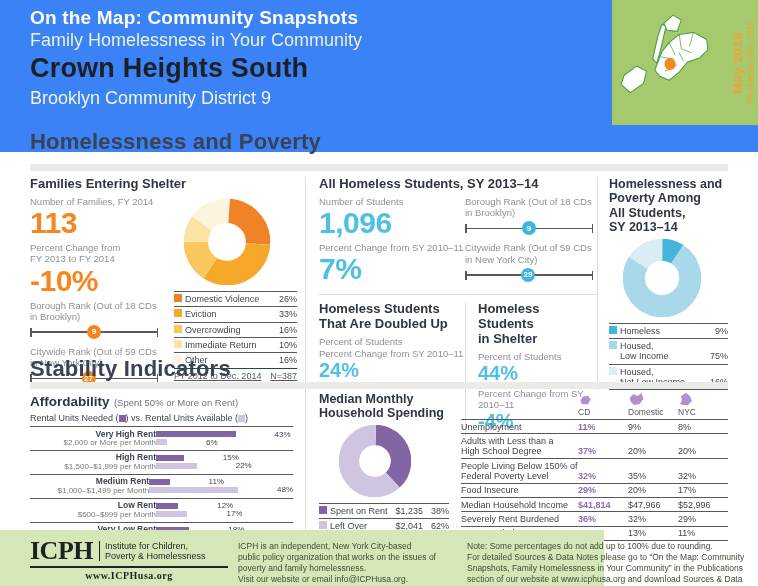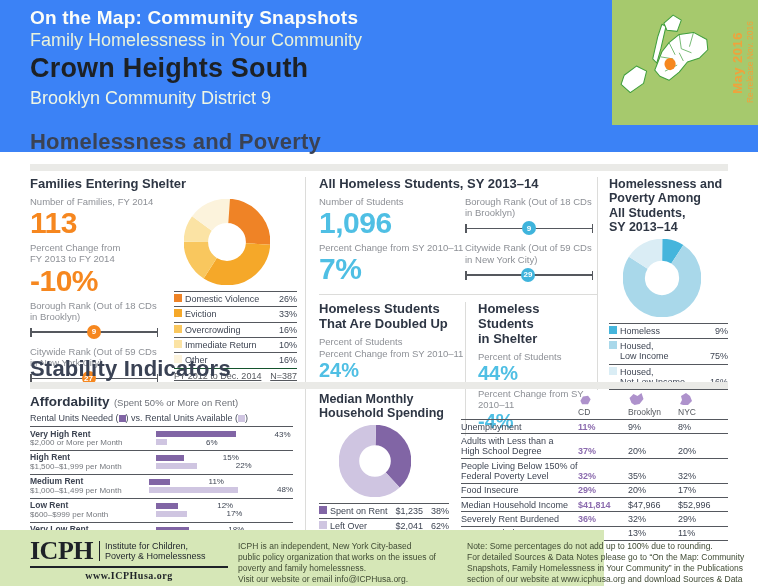--- a/index.html
+++ b/index.html
@@ -77,21 +77,21 @@
   .row-bottom { position:absolute; left:30px; top:392px; width:698px; display:flex; align-items:stretch; }
   .rb-col1 { width:275px; padding-right:12px; }
   .rb-col2 { width:144px; border-left:1px solid #DCDCDA; padding-left:13px; }
   .rb-col3 { width:267px; margin-left:12px; }
 
   .af-head { font-size:13.5px; font-weight:bold; color:#2E3644; }
   .af-sub { font-size:9.5px; color:#6E7178; font-weight:normal; }
   .af-legend { font-size:9px; color:#3E4553; margin:3px 0 3px; }
   .sq { display:inline-block; width:7px; height:7px; vertical-align:-1px; }
   .sq.dark { background:#8165A5; } .sq.light { background:#CFC5E1; }
-  .af-rows { border-bottom:6px solid #737373; }
+  .af-rows { border-bottom:6px solid #737373;text-align:right; }
   .af-row { display:flex; border-top:1px solid #55585E; padding:2.5px 0 2px; }
   .af-lbl { width:126px; }
   .af-name { font-size:8.5px; font-weight:bold; color:#3E4553; line-height:1.12; display:block; }
   .af-range { font-size:8px; color:#75787E; line-height:1.12; }
   .af-bars { flex:1; padding-top:1px; }
   .af-barline { display:flex; align-items:center; height:7px; margin-bottom:1px;gap:36px; }
   .af-bar { height:6px; flex:none; }
   .af-pct { font-size:8px; color:#3E4553; margin-left:3px; }
 
   .sp-title { font-size:12.5px; }
@@ -431,21 +431,21 @@
       <div class="tb-hcol">
         <svg width="15" height="12" viewBox="0 0 16 14">
             <polygon points="2,8 5,3 11,2 14,6 11,12 4,12" fill="#AE92CC"></polygon>
           </svg>
         <div class="tb-hlabel">CD</div>
       </div>
       <div class="tb-hcol">
         <svg width="17" height="14" viewBox="0 0 16 14">
             <polygon points="3,11 1,6 5,2 9,4 13,1 15,7 11,12 6,13" fill="#AE92CC"></polygon>
           </svg>
-        <div class="tb-hlabel">Brooklyn</div>
+        <div class="tb-hlabel">Domestic</div>
       </div>
       <div class="tb-hcol">
         <svg width="16" height="14" viewBox="0 0 16 14">
             <polygon points="2,12 4,8 3,4 8,1 12,4 14,9 10,13 5,13" fill="#AE92CC"></polygon>
           </svg>
         <div class="tb-hlabel">NYC</div>
       </div>
     </div>
     <div class="tb-rows">
         <div class="tb-row">

